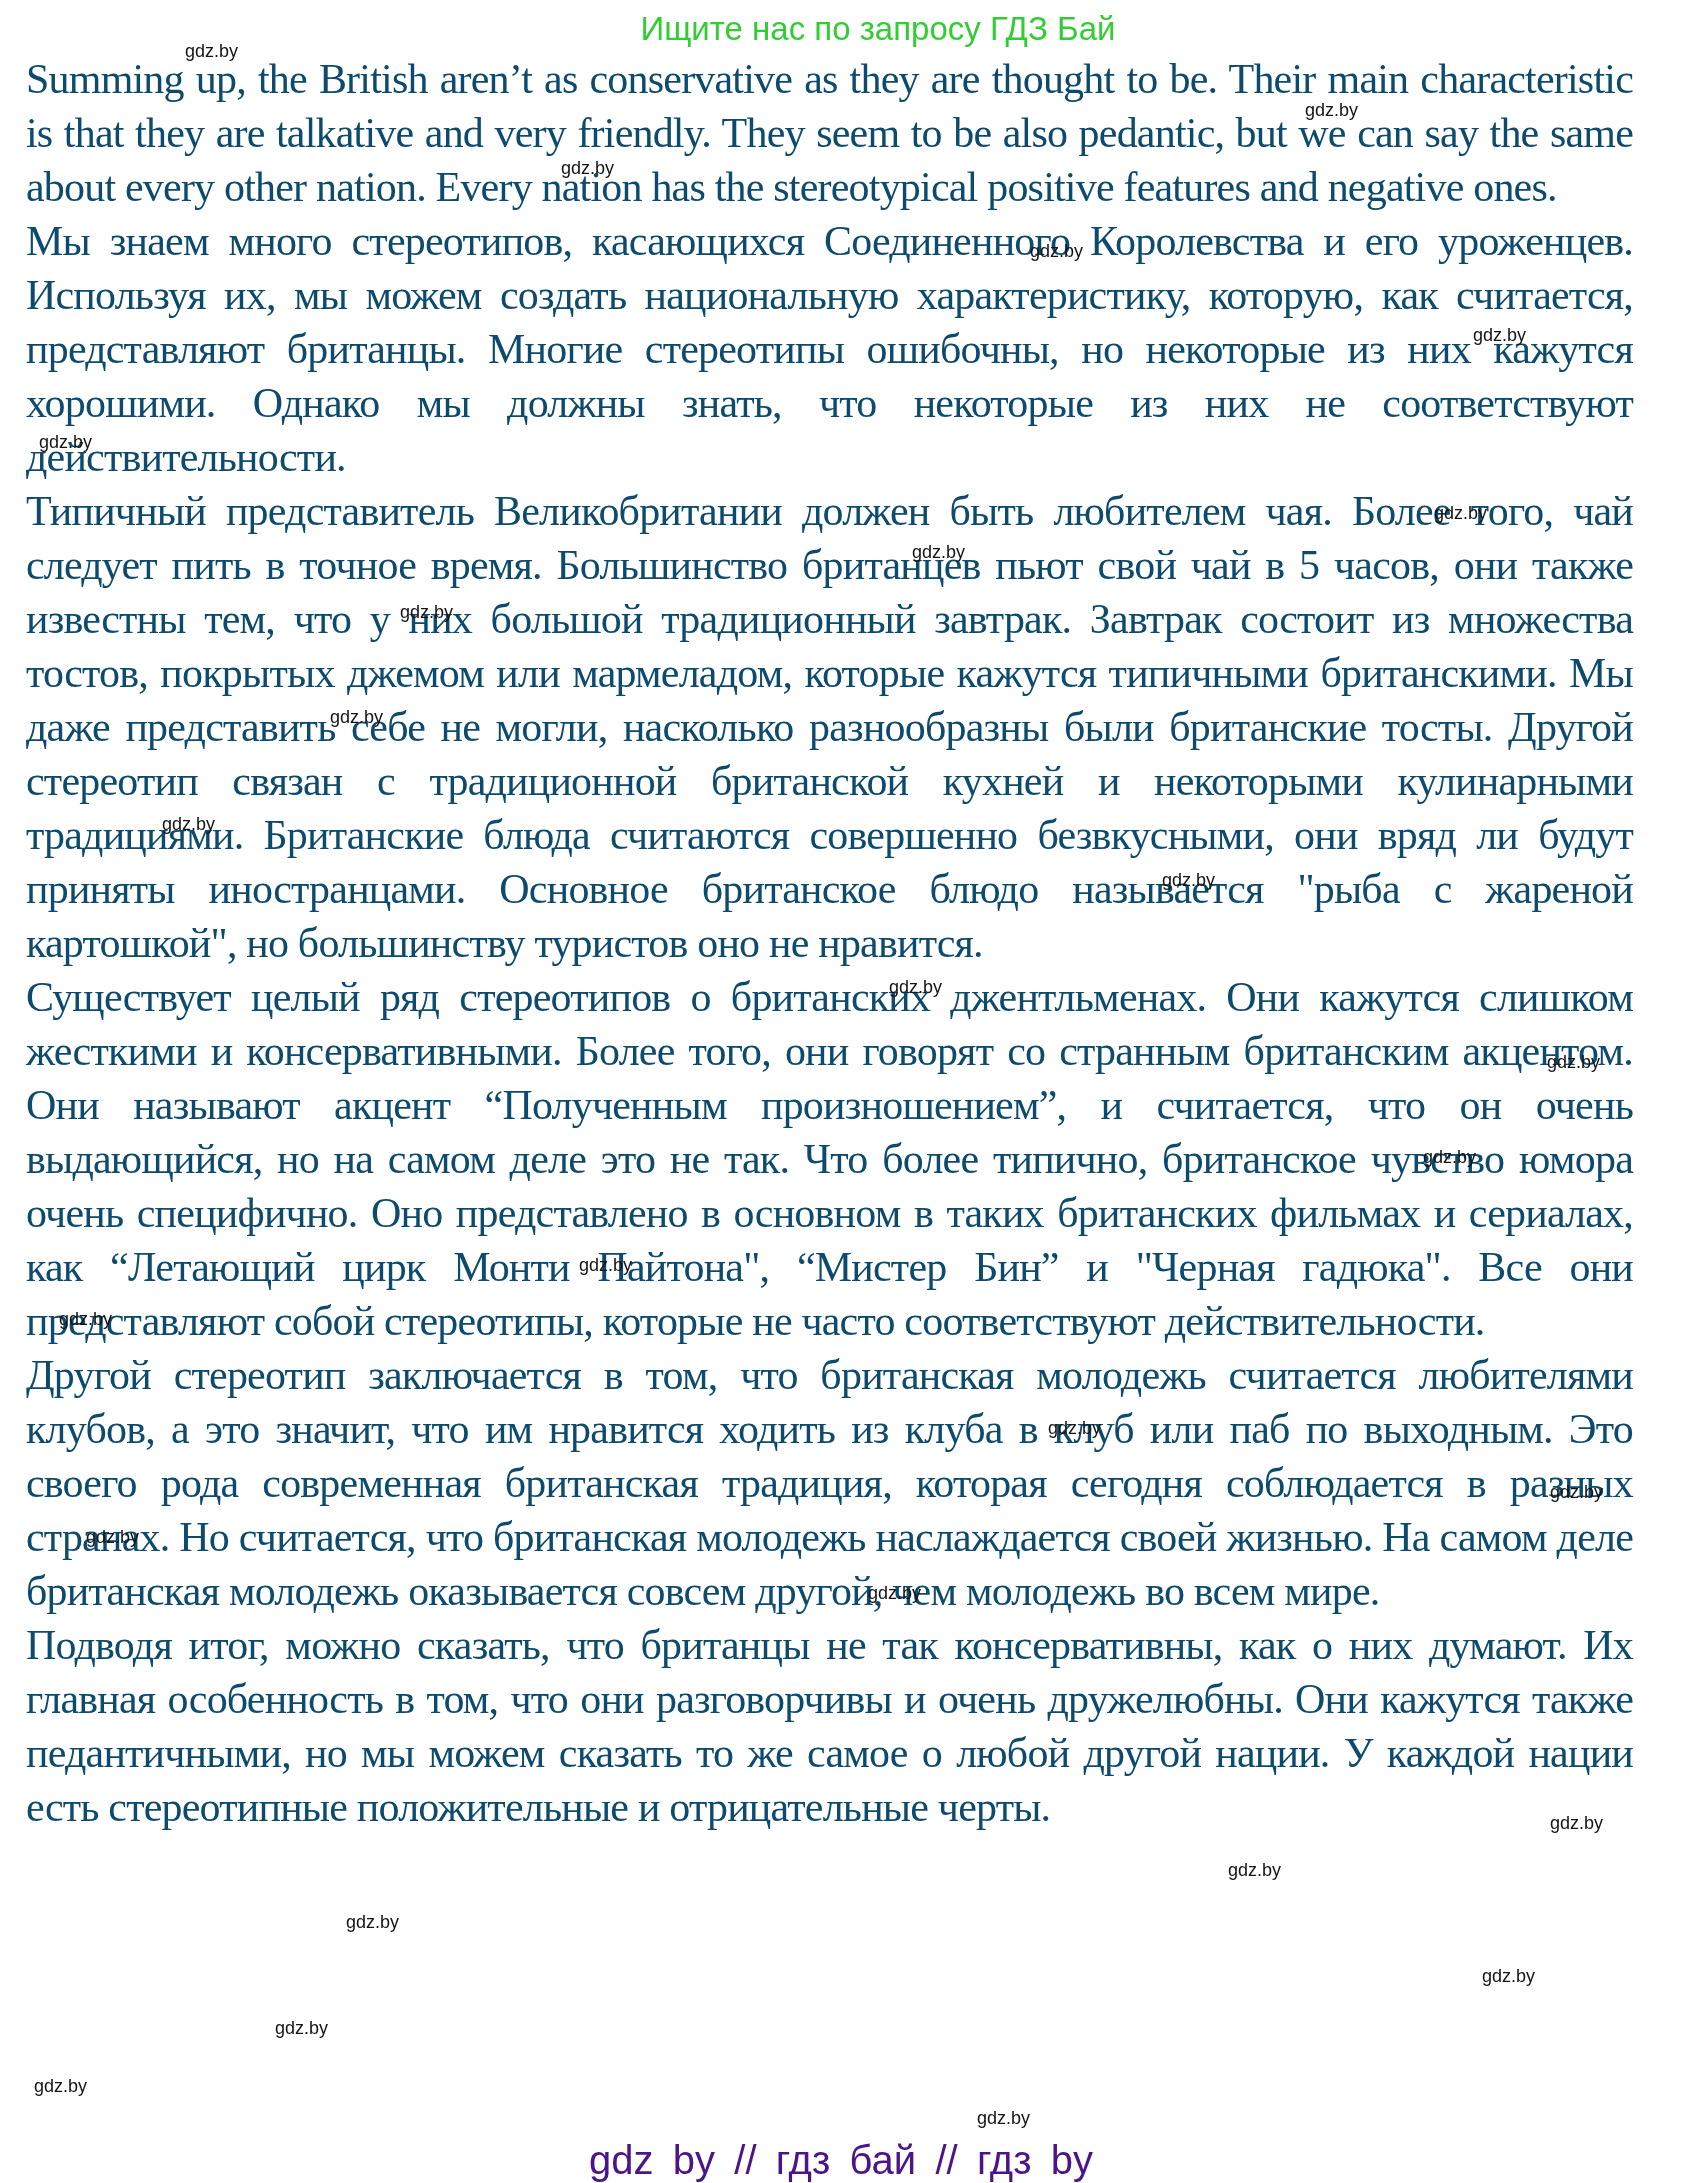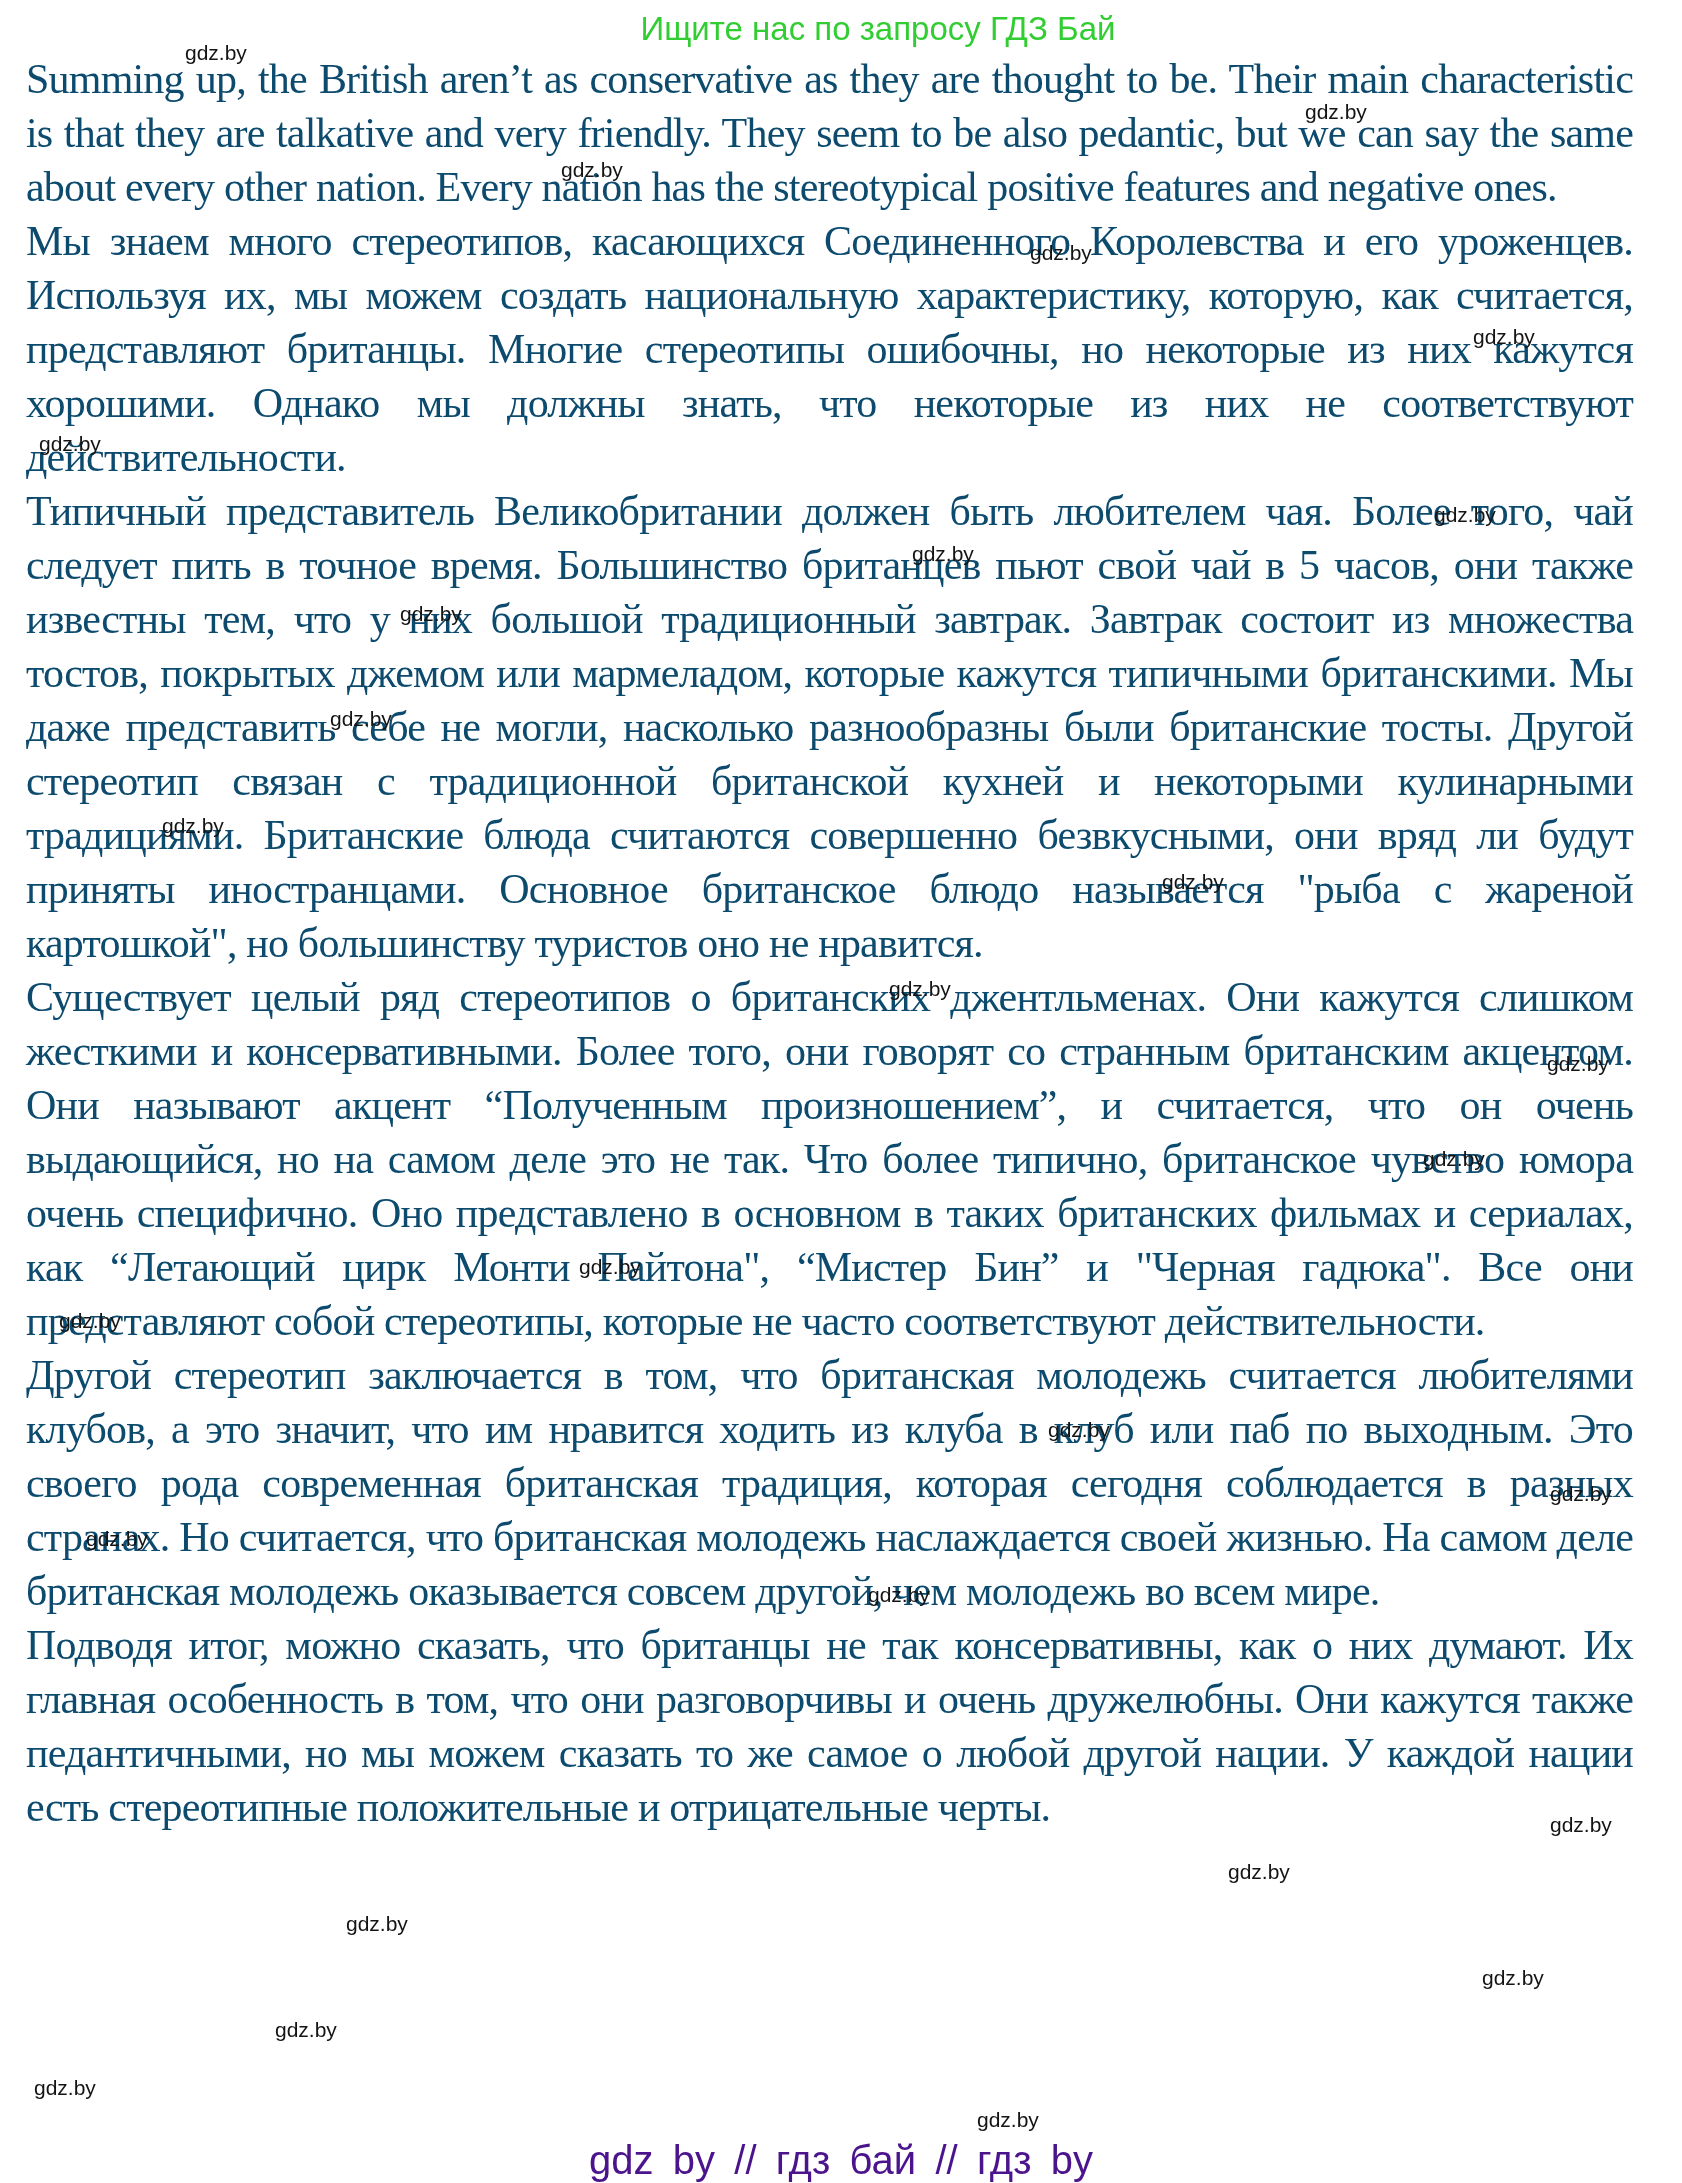--- a/index.html
+++ b/index.html
@@ -32,21 +32,21 @@
     font-size: 42px;
     line-height: 54px;
     letter-spacing: -0.8px;
     text-align: justify;
   }
   .content p { margin: 0; padding: 0; }
   .wm-layer { position: absolute; top: 0; left: 0; width: 100%; height: 100%; pointer-events: none; }
   .wm {
     position: absolute;
     font-family: "Liberation Sans", "DejaVu Sans", sans-serif;
-    font-size: 21px;
+    font-size: 18px;
     letter-spacing: 0;
     color: #141414;
     white-space: nowrap;
   }
   .footer-line {
     position: absolute;
     top: 2138px;
     left: 0;
     width: 100%;
     text-align: center;

